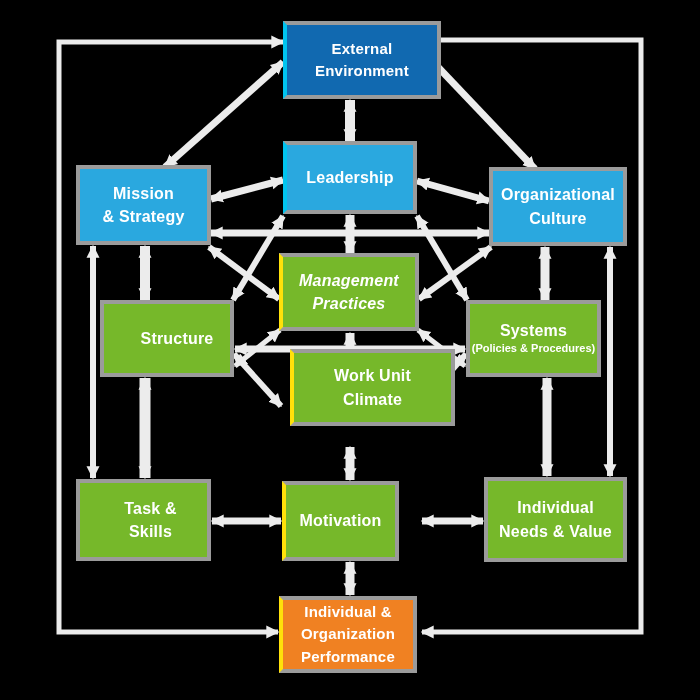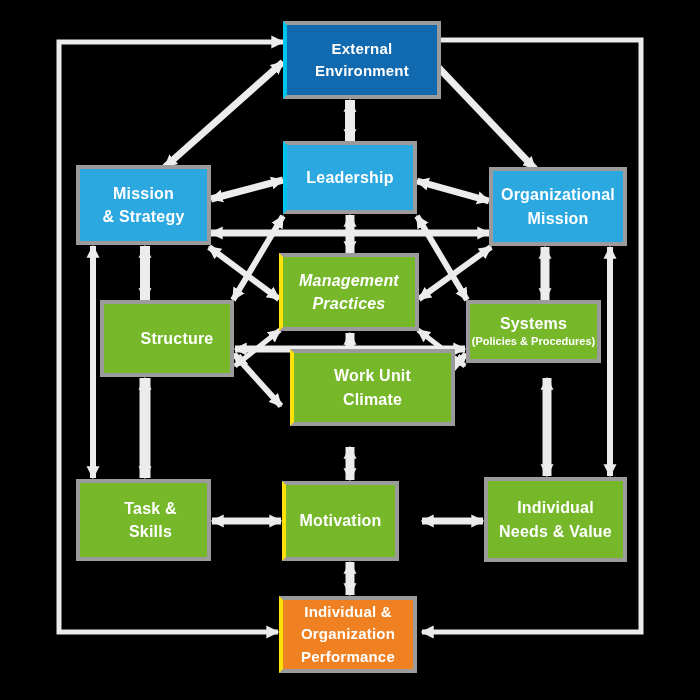--- a/index.html
+++ b/index.html
@@ -72,33 +72,33 @@
     <span class="lbl">Leadership</span>
   </div>
 
   <div class="node n-blue fs17" style="left:76px;top:165px;width:135px;height:80px;">
     <span class="lbl">Mission
 &amp; Strategy</span>
   </div>
 
   <div class="node n-blue fs16" style="left:489px;top:167px;width:138px;height:79px;">
     <span class="lbl">Organizational
-Mission</span>
+Culture</span>
   </div>
 
   <div class="node n-green strip-yellow fs17" style="left:279px;top:253px;width:140px;height:78px;font-style:italic;">
     <span class="lbl">Management
 Practices</span>
   </div>
 
   <div class="node n-green fs17" style="left:100px;top:300px;width:134px;height:77px;padding-left:20px;">
     <span class="lbl">Structure</span>
   </div>
 
-  <div class="node n-green fs16" style="left:466px;top:300px;width:135px;height:63px;line-height:1.25;">
+  <div class="node n-green fs16" style="left:466px;top:300px;width:135px;height:77px;line-height:1.25;">
     <span class="lbl">Systems</span>
     <span class="sub">(Policies &amp; Procedures)</span>
   </div>
 
   <div class="node n-green strip-yellow fs17" style="left:282px;top:349px;width:165px;height:77px;margin-left:8px;">
     <span class="lbl">Work Unit
 Climate</span>
   </div>
 
   <div class="node n-green fs17" style="left:76px;top:479px;width:135px;height:82px;padding-left:14px;">

